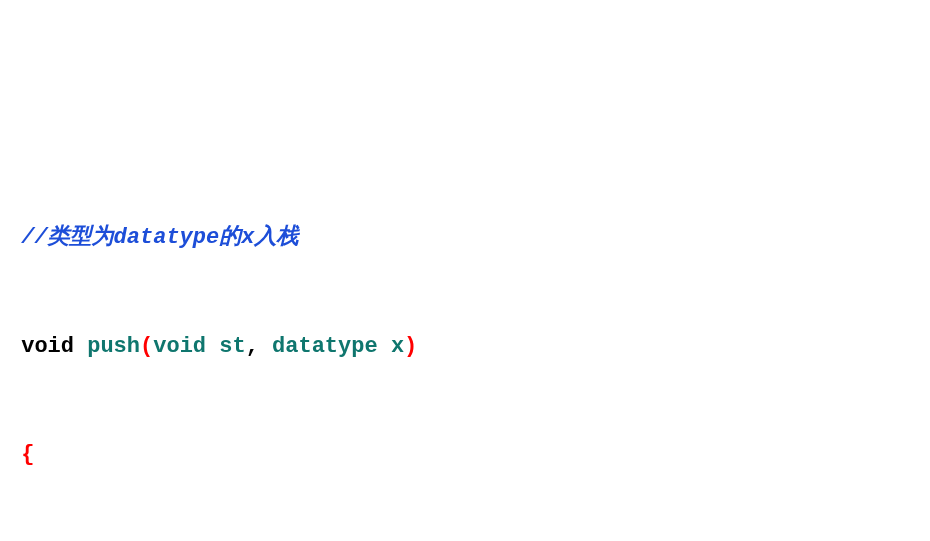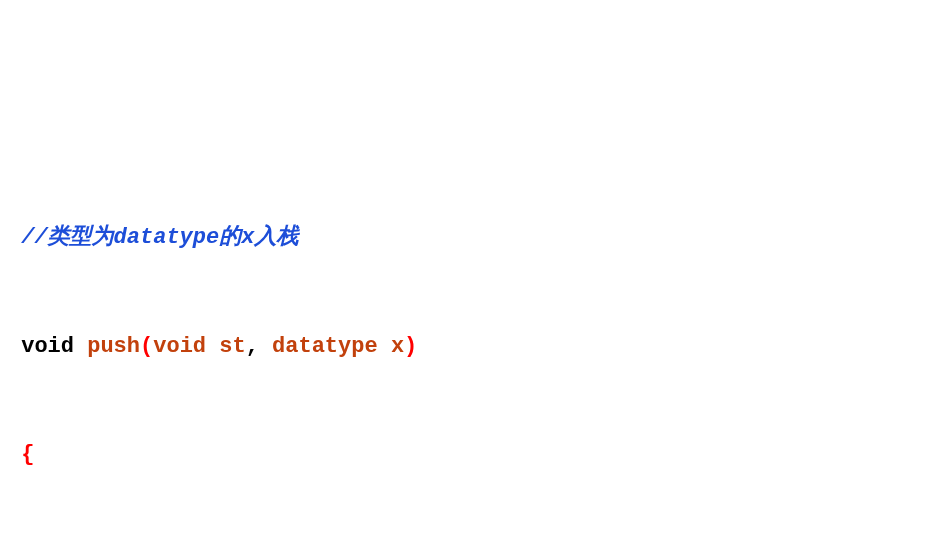--- a/index.html
+++ b/index.html
@@ -33,21 +33,21 @@
     .comment {
       color: #1d4ed8;
       font-style: italic;
     }
     
     .keyword {
       color: #000000;
     }
     
     .ident {
-      color: #c2410c;
+      color: #0f766e;
     }
     
     .paren-red {
       color: #ff0000;
     }
     
     .brace-red {
       color: #ff0000;
     }
     

